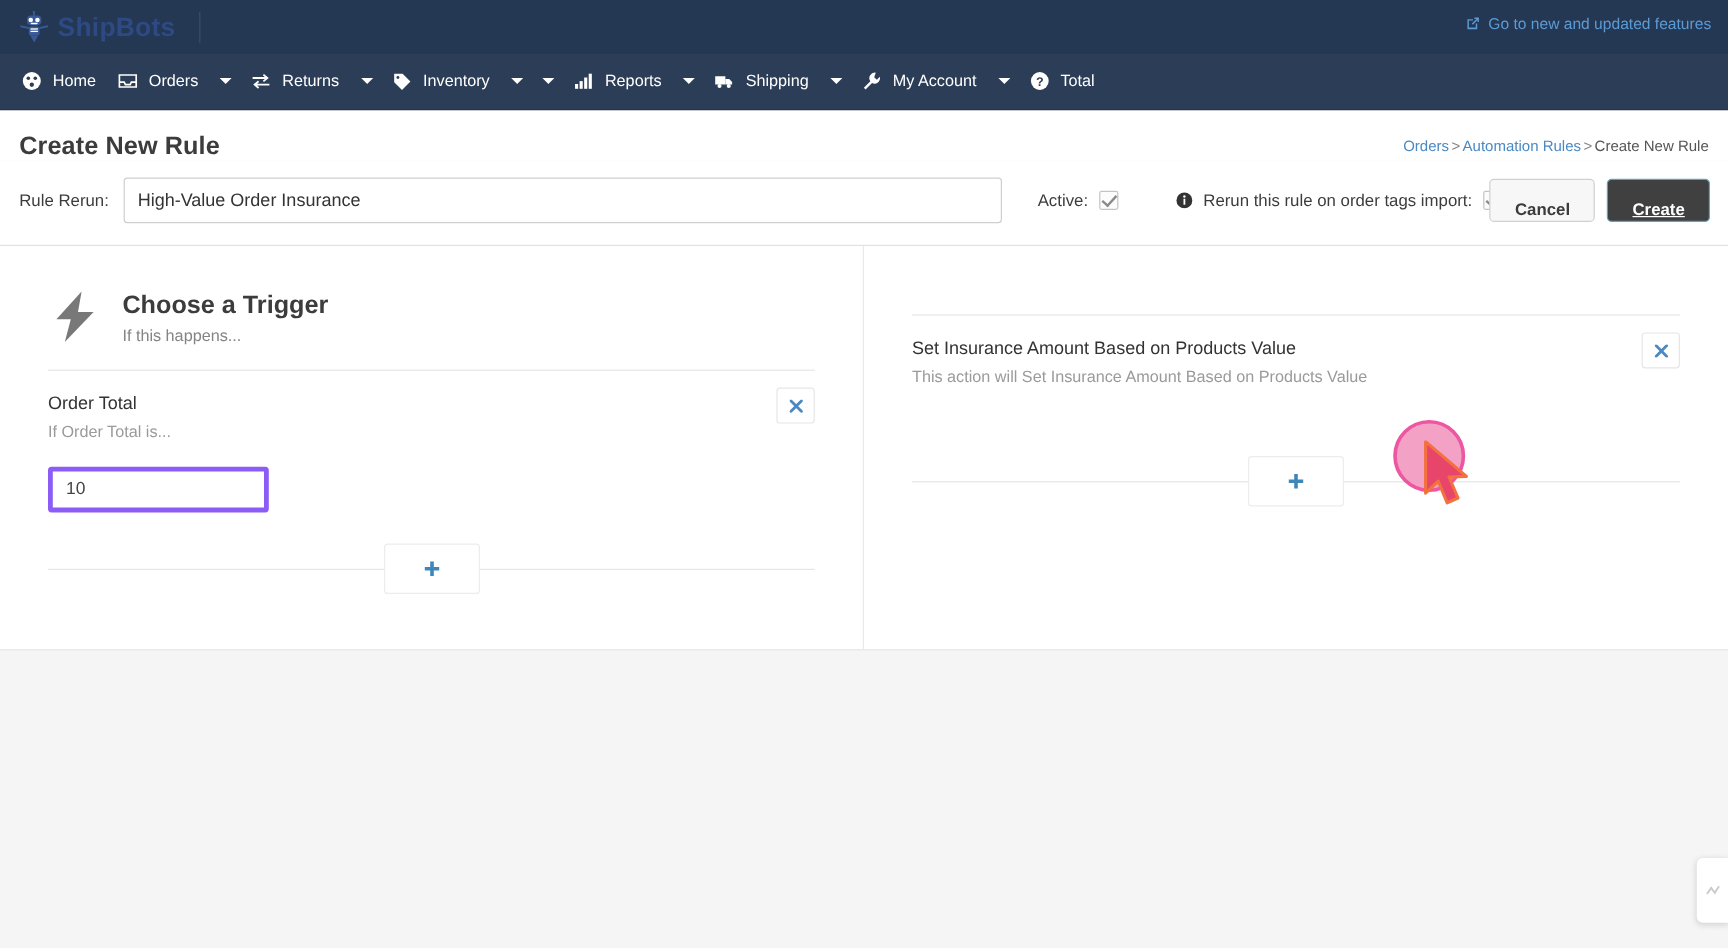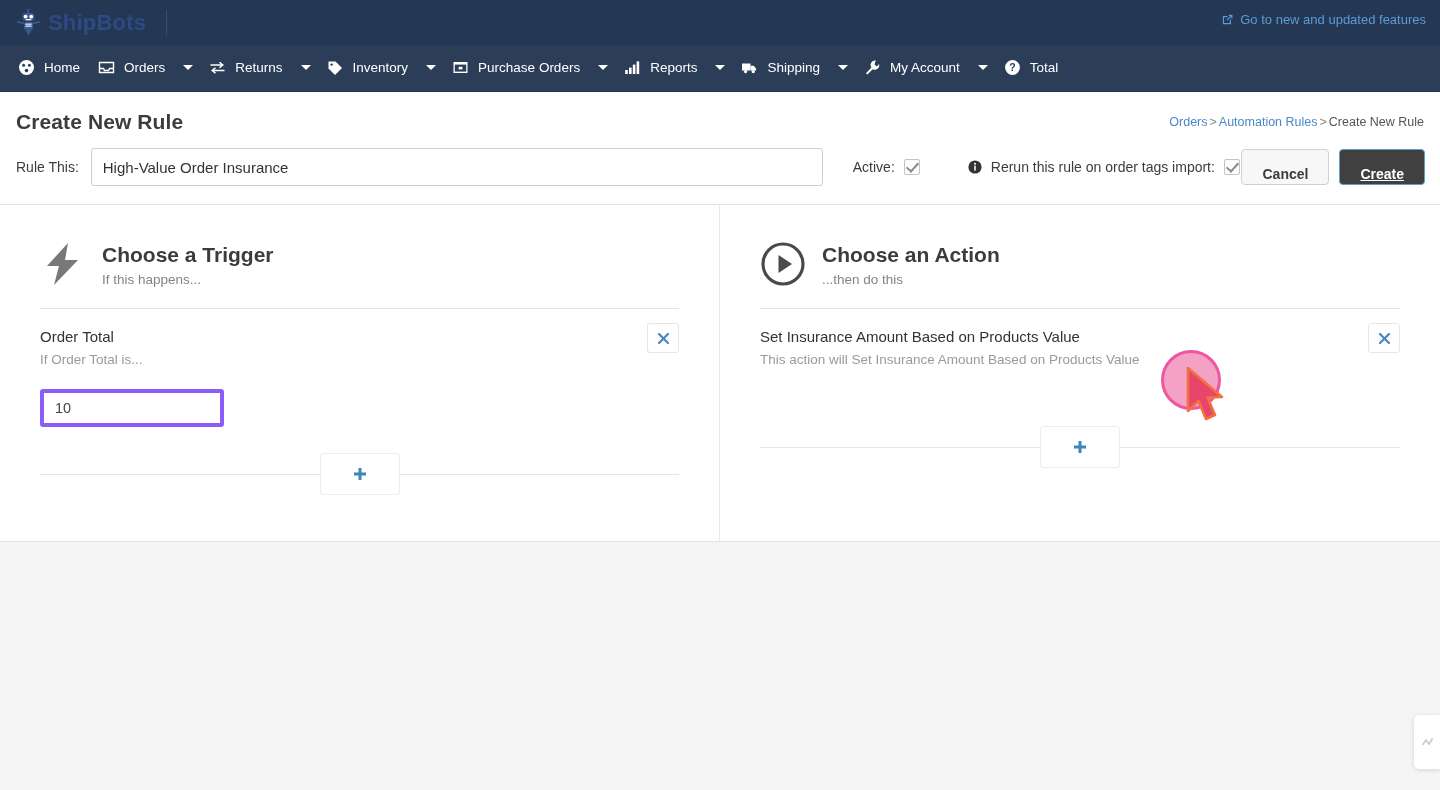--- a/index.html
+++ b/index.html
@@ -277,30 +277,20 @@
           <path d="M1.5 2.5 h7 l6.5 6.5 -7 7 -6.5 -6.5 Z" fill="#fff"></path>
           <circle cx="4.6" cy="5.6" r="1.2" fill="#2b3d57"></circle>
         </svg>
     </span>
     <span>Inventory</span>
   </div>
   <div class="nav-caret">
       <i></i>
     </div>
 
-  <div class="nav-item">
-    <span class="nic">
-      <svg viewBox="0 0 17 17" xmlns="http://www.w3.org/2000/svg">
-          <rect x="1.5" y="3" width="14" height="11" fill="#fff"></rect>
-          <rect x="2.8" y="5.6" width="11.4" height="7" fill="#2b3d57"></rect>
-          <rect x="6.6" y="7.8" width="3.8" height="2.6" fill="#fff"></rect>
-        </svg>
-    </span>
-    <span>Purchase Orders</span>
-  </div>
   <div class="nav-caret">
       <i></i>
     </div>
 
   <div class="nav-item">
     <span class="nic">
       <svg viewBox="0 0 17 17" xmlns="http://www.w3.org/2000/svg">
           <rect x="1.2" y="11" width="2.6" height="4" fill="#fff"></rect>
           <rect x="5" y="8.6" width="2.6" height="6.4" fill="#fff"></rect>
           <rect x="8.8" y="5.6" width="2.6" height="9.4" fill="#fff"></rect>
@@ -352,21 +342,21 @@
 </div>
 
 <div class="page-head">
   <div class="page-title">Create New Rule</div>
   <div class="breadcrumb">
     <a>Orders</a><span class="sep">&gt;</span><a>Automation Rules</a><span class="sep">&gt;</span><span>Create New Rule</span>
   </div>
 </div>
 
 <div class="rulebar">
-  <span class="rule-label">Rule This:</span>
+  <span class="rule-label">Rule Rerun:</span>
   <input class="rule-input" type="text" value="High-Value Order Insurance" style="">
 
   <div class="active-group">
     <span class="lbl">Active:</span>
     <span class="cbox checked"></span>
   </div>
 
   <div class="rerun-group">
     <span class="info-icon">
       <svg viewBox="0 0 14 14" xmlns="http://www.w3.org/2000/svg">
@@ -419,32 +409,20 @@
         <div class="add-btn">
           <svg viewBox="0 0 14 14" xmlns="http://www.w3.org/2000/svg">
             <path d="M5.5 1 h3 v4.5 h4.5 v3 h-4.5 v4.5 h-3 v-4.5 h-4.5 v-3 h4.5 Z" fill="#3f86b8"></path>
           </svg>
         </div>
       </div>
     </div>
   </div>
 
   <div class="col col-action">
-    <div class="col-head">
-      <span class="col-head-icon">
-        <svg viewBox="0 0 46 46" xmlns="http://www.w3.org/2000/svg">
-          <circle cx="23" cy="23" r="20" fill="none" stroke="#4a4a4a" stroke-width="3.2"></circle>
-          <path d="M18.5 14 L32 23 L18.5 32 Z" fill="#4a4a4a"></path>
-        </svg>
-      </span>
-      <div class="col-head-txt">
-        <div class="col-title">Choose an Action</div>
-        <div class="col-sub">...then do this</div>
-      </div>
-    </div>
     <div class="rule-sep"></div>
 
     <div class="card">
       <div class="card-title">Set Insurance Amount Based on Products Value</div>
       <div class="card-desc">This action will Set Insurance Amount Based on Products Value</div>
       <div class="del-btn">
         <svg viewBox="0 0 11 11" xmlns="http://www.w3.org/2000/svg">
           <path d="M1 1 L10 10 M10 1 L1 10" stroke="#4a89c4" stroke-width="2.3" stroke-linecap="round"></path>
         </svg>
       </div>

